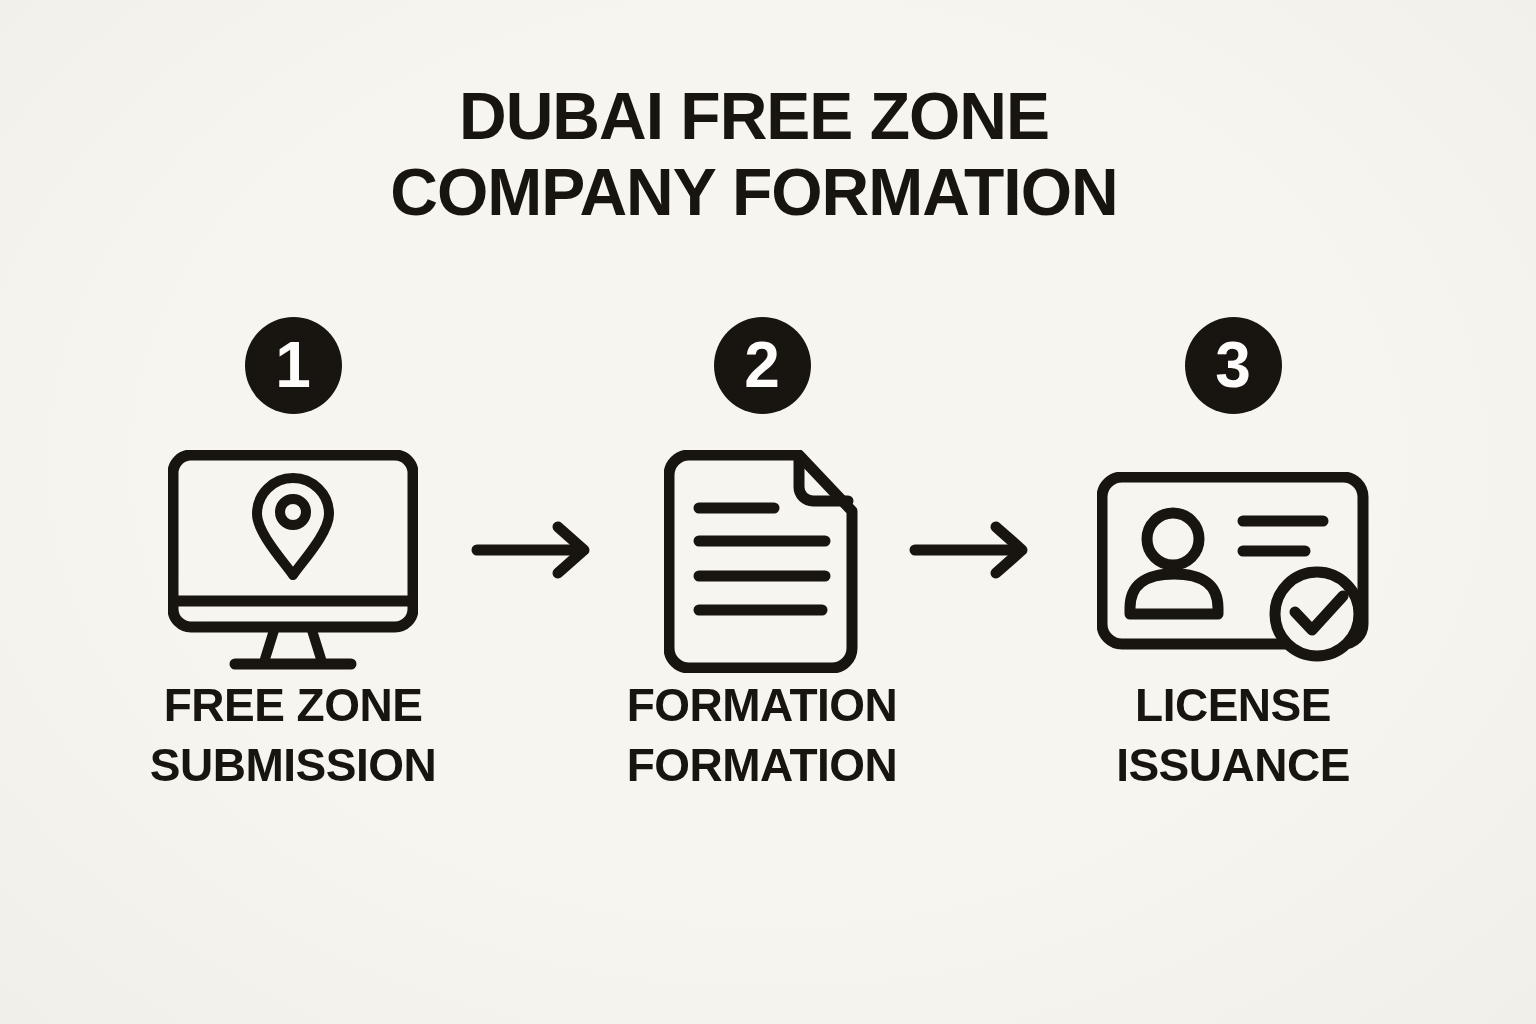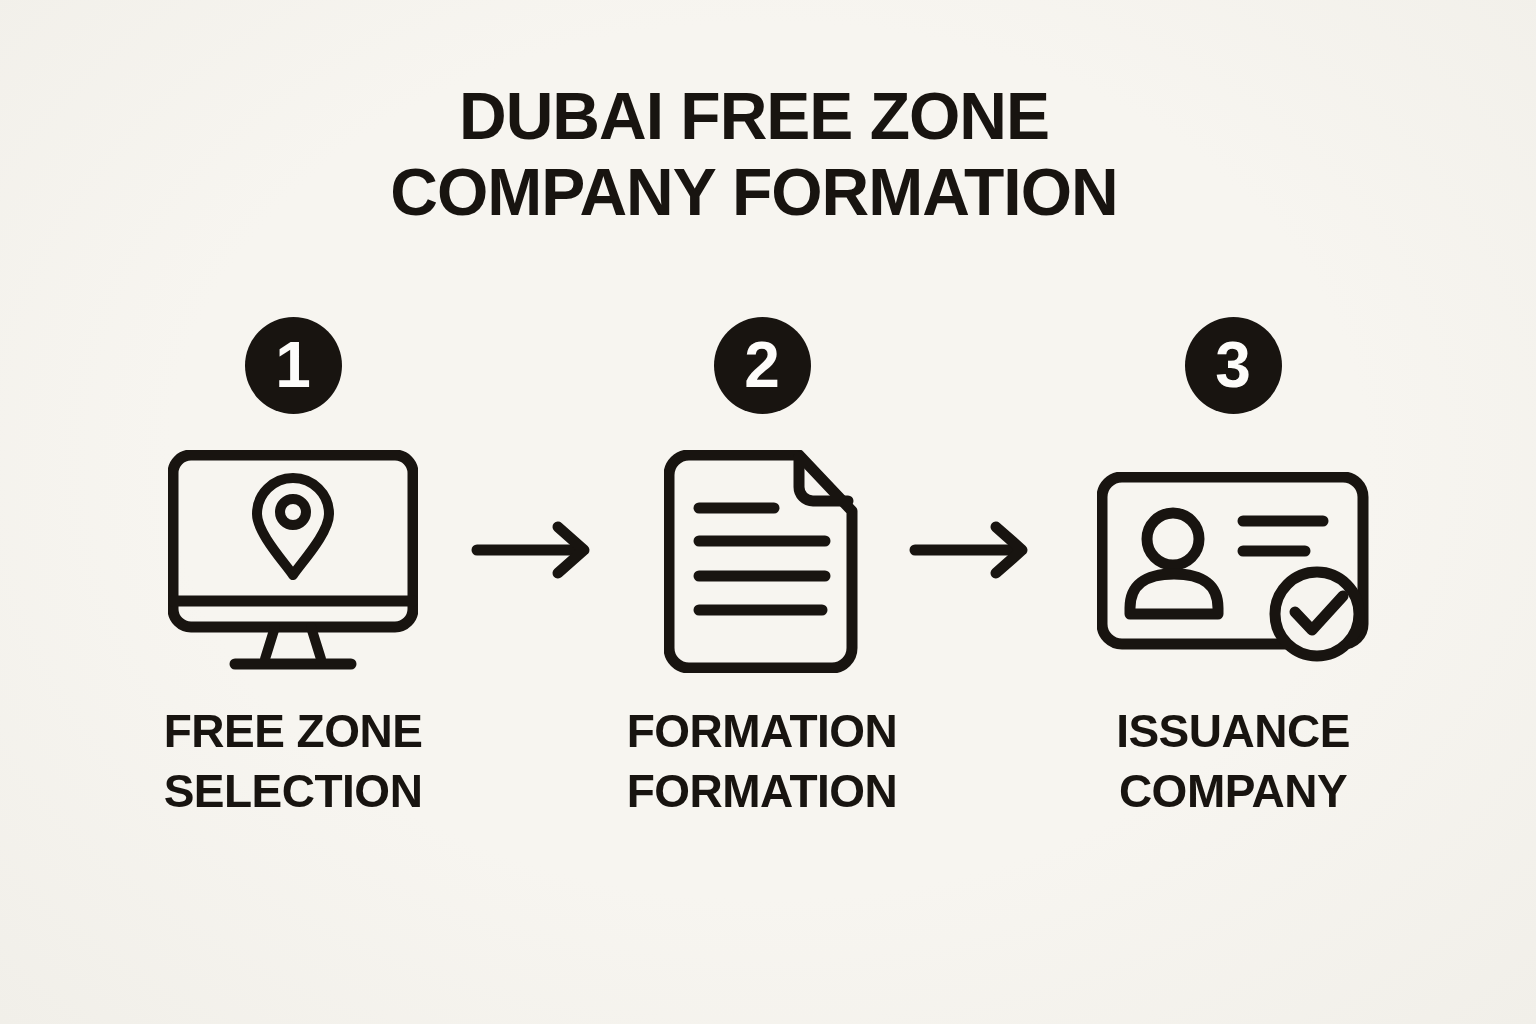--- a/index.html
+++ b/index.html
@@ -43,21 +43,21 @@
   .icon-wrap{
     margin-top:33px;height:228px;width:100%;
     display:flex;align-items:center;justify-content:center;
   }
   .icon-wrap svg{display:block;}
   .stroke{
     fill:none;stroke:currentColor;
     stroke-linecap:round;stroke-linejoin:round;
   }
   .label{
-    margin-top:26px;text-align:center;
+    text-align:center;
     font-size:46px;line-height:60px;font-weight:700;
     letter-spacing:-0.5px;white-space:nowrap;
   }
   .arrow{position:absolute;top:518px;}
   .arrow-1{left:470px;}
   .arrow-2{left:908px;}
 </style>
 </head>
 <body>
 
@@ -77,21 +77,21 @@
         <rect class="stroke" x="5" y="5" width="240" height="172" rx="18" stroke-width="11"></rect>
         <line class="stroke" x1="5" y1="151" x2="245" y2="151" stroke-width="11"></line>
         <path class="stroke" d="M 107 177 L 97 209 M 143 177 L 153 209" stroke-width="10"></path>
         <line class="stroke" x1="67" y1="214" x2="183" y2="214" stroke-width="11"></line>
         <path class="stroke" d="M 125 125 C 117 113 89 83 89 64 A 36 36 0 1 1 161 64 C 161 83 133 113 125 125 Z" stroke-width="10"></path>
         <circle class="stroke" cx="125" cy="62" r="13" stroke-width="10"></circle>
       </svg>
     </div>
     <div class="label">
       <div>FREE ZONE</div>
-      <div>SELECTION</div>
+      <div>SUBMISSION</div>
     </div>
   </section>
 
   <div class="arrow arrow-1">
     <svg width="126" height="64" viewBox="0 0 126 64">
       <line class="stroke" x1="7" y1="32" x2="110" y2="32" stroke-width="11"></line>
       <path class="stroke" d="M 88 9 L 114 32 L 88 55" stroke-width="11"></path>
     </svg>
   </div>
 
@@ -131,18 +131,18 @@
         <rect class="stroke" x="5" y="5" width="261" height="167" rx="20" stroke-width="11"></rect>
         <circle class="stroke" cx="76" cy="67" r="26" stroke-width="11"></circle>
         <path class="stroke" d="M 33 142 V 136 Q 33 102 77 102 Q 121 102 121 136 V 142 Z" stroke-width="11"></path>
         <line class="stroke" x1="146" y1="49" x2="226" y2="49" stroke-width="11"></line>
         <line class="stroke" x1="146" y1="79" x2="208" y2="79" stroke-width="11"></line>
         <circle cx="220" cy="142" r="42" fill="var(--bg)" stroke="currentColor" stroke-width="11"></circle>
         <path class="stroke" d="M 198 140 L 215 158 L 246 124" stroke-width="11"></path>
       </svg>
     </div>
     <div class="label">
+      <div>LICENSE</div>
       <div>ISSUANCE</div>
-      <div>COMPANY</div>
     </div>
   </section>
 
 </div>
 
 </body></html>

